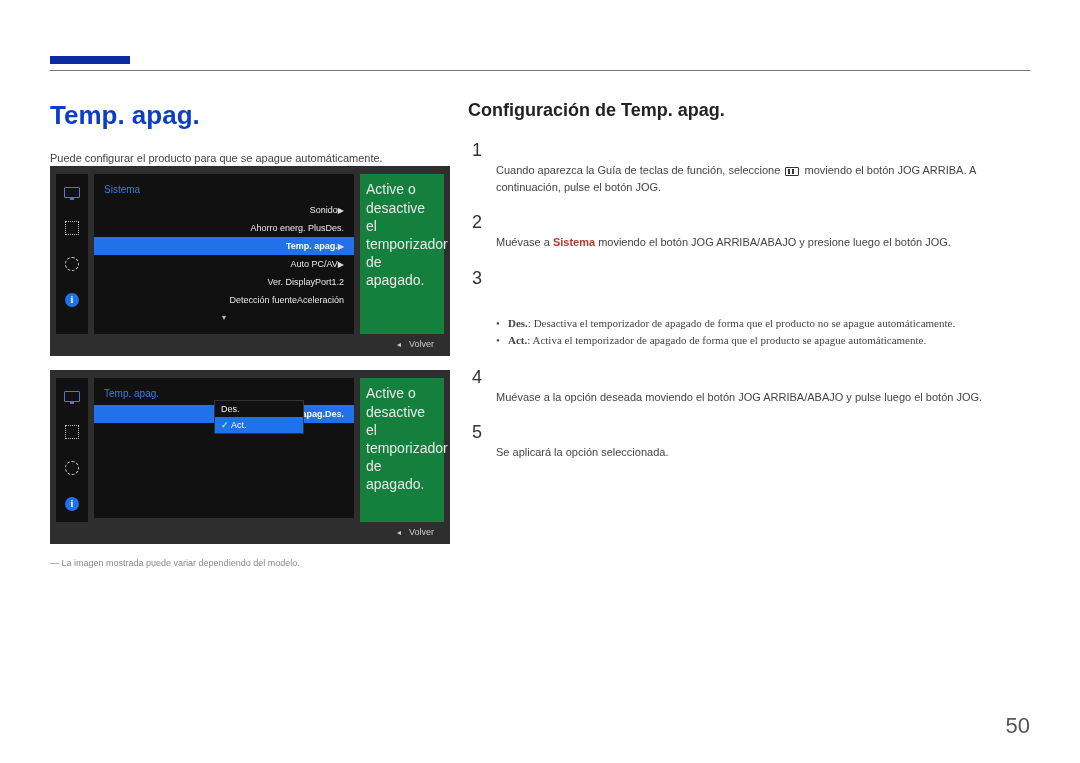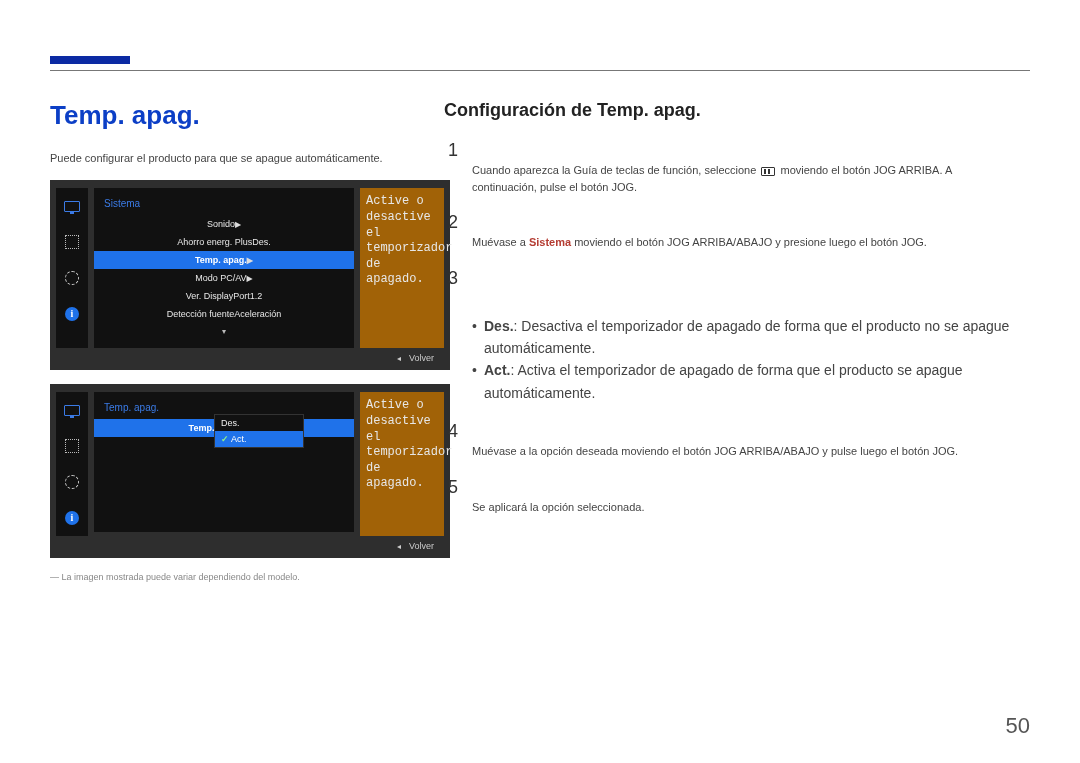--- a/index.html
+++ b/index.html
@@ -1,59 +1,59 @@
 <!DOCTYPE html>
 <html><head>
 <meta charset="utf-8">
 <style>
   * { margin: 0; padding: 0; box-sizing: border-box; }
   body { background:#fff; font-family: Arial, Helvetica, sans-serif; width:1080px; height:763px; position:relative; color:#333; }
   .top-rule { position:absolute; left:50px; right:50px; top:70px; height:1px; background:#777; }
   .top-accent { position:absolute; left:50px; top:56px; width:80px; height:8px; background:#0b2aa3; }
   .col-left { position:absolute; left:50px; top:100px; width:410px; }
-  .col-right { position:absolute; left:444px; top:100px; width:570px; }
+  .col-right { position:absolute; left:468px; top:100px; width:570px; }
   .title-main { color:#0c3fc6; font-size:26px; font-weight:600; margin-bottom:20px; }
   .title-sub { color:#222; font-size:18px; font-weight:600; margin-bottom:20px; }
-  .intro { font-size:11px; color:#444; margin-bottom:14px; line-height:1.4; }
+  .intro { font-size:11px; color:#444; line-height:1.4; }
   .footnote { font-size:9px; color:#888; }
   .footnote::before { content:"― "; color:#888; }
   .page-num { position:absolute; right:50px; bottom:24px; font-size:22px; color:#555; }
 
   
   .osd-frame { width:400px; background:#2e2e2e; padding:8px 6px 4px 6px; margin-bottom:14px; }
   .osd-inner { display:flex; gap:6px; }
   .osd-sidebar { width:32px; background:#111; display:flex; flex-direction:column; }
   .osd-sb-item { height:36px; display:flex; align-items:center; justify-content:center; color:#aaa; font-size:14px; }
   .osd-main { flex:1; background:#111; padding:6px 0 12px 0; position:relative; color:#fff; font-size:9px; }
   .osd-heading { color:#3b7be6; font-size:10px; padding:4px 10px 6px 10px; }
-  .osd-row { display:flex; justify-content:center; align-items:center; height:18px; padding:0 10px; color:#e7e7e7; font-size:9px; }
+  .osd-row { display:flex; justify-content:flex-end; align-items:center; height:18px; padding:0 10px; color:#e7e7e7; font-size:9px; }
   .osd-row.sel { background:#1f72ea; color:#fff; font-weight:600; }
   .osd-row .caret { font-size:8px; color:#ddd; }
   .osd-down { text-align:center; color:#bbb; font-size:8px; margin-top:4px; }
-  .osd-side { width:84px; background:#a16207; color:#e7e7e7; font-size:12px; padding:6px 6px; line-height:1.3;font-family:Liberation Mono, monospace; }
+  .osd-side { width:84px; background:#15803d; color:#e7e7e7; font-size:14px; padding:6px 6px; line-height:1.3; }
   .osd-footer { display:flex; justify-content:flex-end; align-items:center; color:#ccc; font-size:9px; height:18px; padding:2px 10px 0 0; gap:8px; }
   .osd-footer .tri { font-size:8px; }
 
   
   .osd-dropdown { position:absolute; left:120px; top:22px; width:90px; background:#111; border:1px solid #333; font-size:9px; }
   .osd-dd-item { padding:3px 6px; color:#eee; }
   .osd-dd-item.sel { background:#1f72ea; color:#fff; }
   .osd-dd-item.sel::before { content:"✓ "; color:#8ff08f; font-weight:bold; }
   .osd-main.tall { height:140px; }
 
   
   .steps { display:flex; flex-direction:column; gap:18px; }
   .step { display:flex; gap:10px; align-items:flex-start; }
   .step-num { font-size:18px; font-weight:500; color:#333; width:18px; text-align:center; line-height:1; }
   .step-body { font-size:11px; line-height:1.5; color:#444; flex:1;margin-top:21px; }
   .step-body .hl-red { color:#b43c32; font-weight:600; }
   .icon-inline { display:inline-block; width:14px; height:9px; border:1px solid #333; border-radius:1px; position:relative; vertical-align:middle; margin:0 2px; }
   .icon-inline::before { content:""; position:absolute; left:2px; top:1px; right:2px; bottom:1px; background:linear-gradient(to right,#333 0 2px,transparent 2px 4px,#333 4px 6px,transparent 6px 8px,#333 8px 10px); }
   .bullets { margin:10px 0 0 28px; }
-  .bullets .b { font-size:14px; color:#444; line-height:1.6; padding-left:12px; position:relative; }
+  .bullets .b { font-size:11px; color:#444; line-height:1.6; padding-left:12px; position:relative;font-family:Liberation Serif, serif; }
   .bullets .b::before { content:"•"; position:absolute; left:0; color:#444; }
   .ic-monitor { width:16px; height:11px; border:1px solid #3b7be6; border-radius:1px; position:relative; }
   .ic-monitor::after { content:""; position:absolute; left:5px; right:5px; bottom:-3px; height:2px; background:#3b7be6; }
   .ic-target { width:14px; height:14px; border:1px dotted #bbb; position:relative; }
   .ic-gear { width:14px; height:14px; border:1px dashed #ccc; border-radius:50%; }
   .ic-info { width:14px; height:14px; border-radius:50%; background:#1f72ea; color:#fff; font-size:10px; font-weight:bold; line-height:14px; text-align:center; font-family:Georgia, serif; }
 </style>
 </head>
 <body>
 
@@ -88,21 +88,21 @@
           </div>
         <div class="osd-row">
             <span>Ahorro energ. Plus</span>
             <span>Des.</span>
           </div>
         <div class="osd-row sel">
             <span>Temp. apag.</span>
             <span class="caret">▶</span>
           </div>
         <div class="osd-row">
-            <span>Modo PC/AV</span>
+            <span>Auto PC/AV</span>
             <span class="caret">▶</span>
           </div>
         <div class="osd-row">
             <span>Ver. DisplayPort</span>
             <span>1.2</span>
           </div>
         <div class="osd-row">
             <span>Detección fuente</span>
             <span>Aceleración</span>
           </div>

